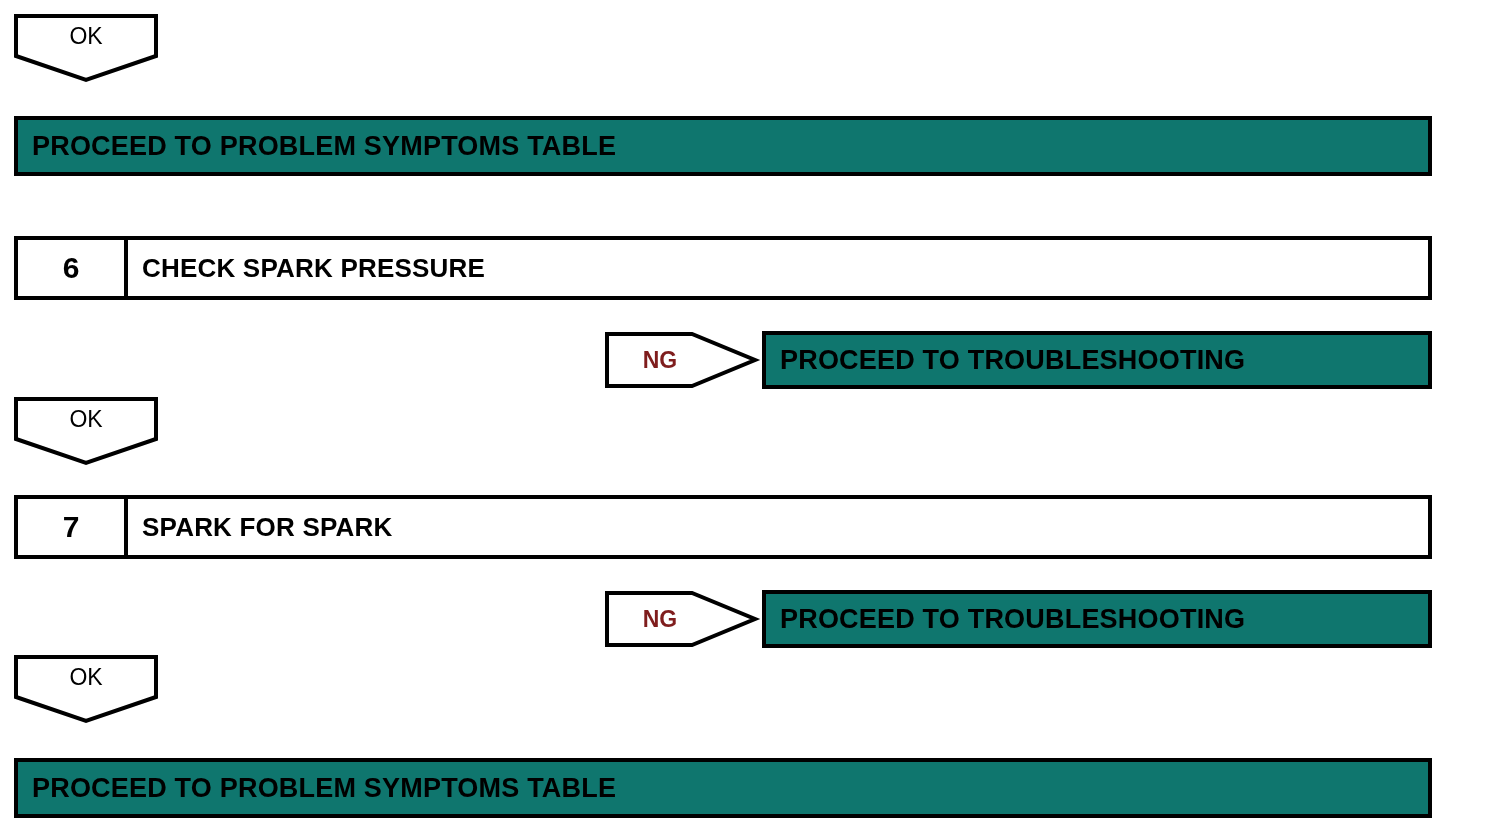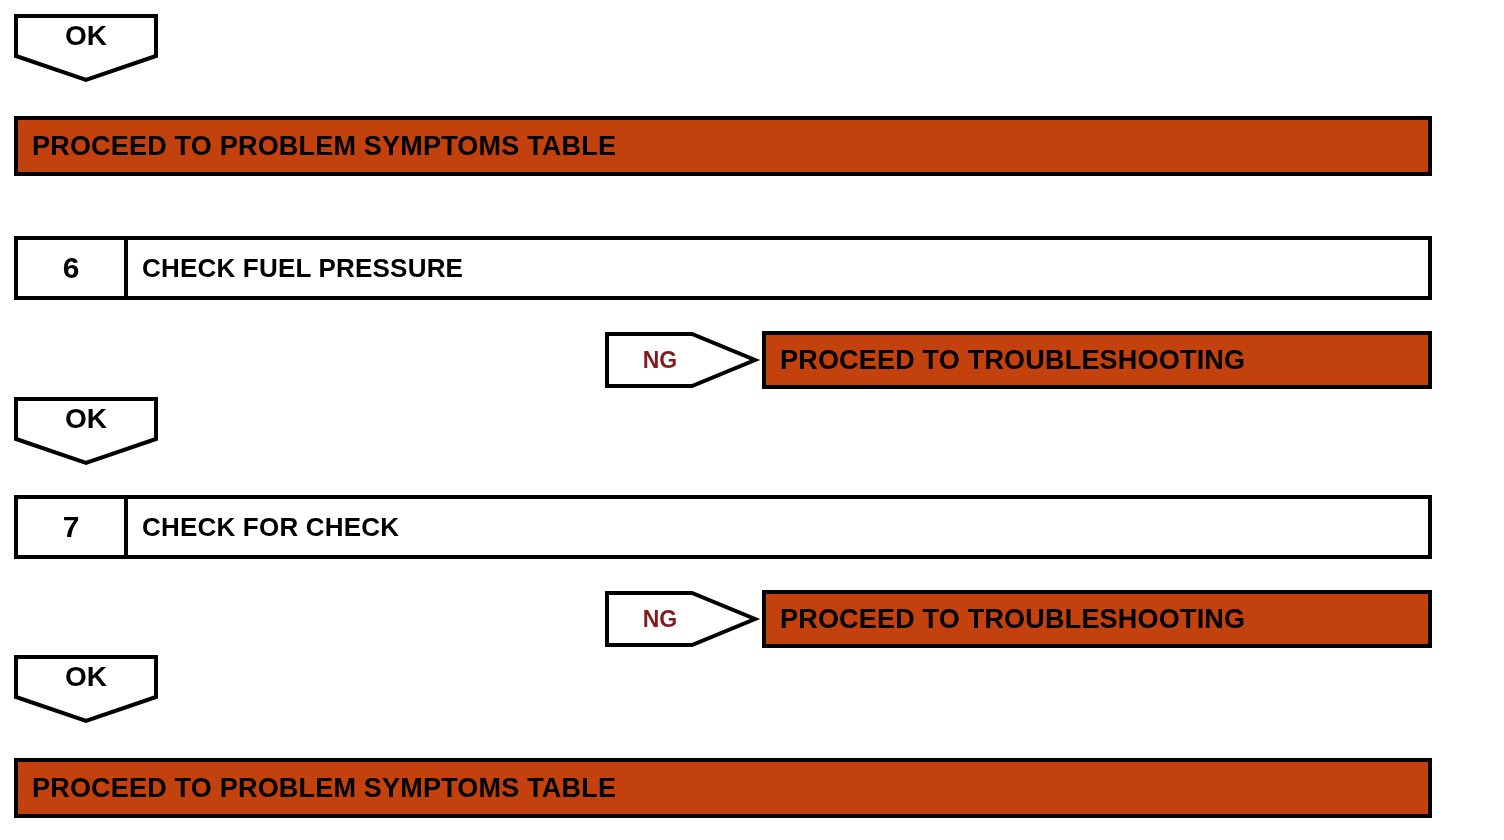--- a/index.html
+++ b/index.html
@@ -18,21 +18,21 @@
     background: #ffffff;
     overflow: hidden;
   }
 
   
   .node { position: absolute; box-sizing: border-box; }
 
   
   .rect-box {
     border: 4px solid #000000;
-    background: #c2410c;
+    background: #0f766e;
     display: flex;
     align-items: center;
   }
   .rect-box .box-text {
     padding-left: 14px;
     font-size: 27px;
     font-weight: bold;
     letter-spacing: 0.2px;
     color: #000000;
     white-space: nowrap;
@@ -75,22 +75,22 @@
   .ok-marker { }
   .ok-marker svg { display: block; overflow: visible; }
   .ok-marker .marker-label {
     position: absolute;
     top: 0;
     left: 0;
     width: 100%;
     display: flex;
     align-items: center;
     justify-content: center;
-    font-size: 28px;
-    font-weight: bold;
+    font-size: 23px;
+    font-weight: normal;
     color: #000000;
     line-height: 1;
     pointer-events: none;
   }
 
   
   .ng-marker { }
   .ng-marker svg { display: block; overflow: visible; }
   .ng-marker .marker-label {
     position: absolute;
@@ -116,21 +116,21 @@
     </svg>
     <div class="marker-label" style="height:44px;">OK</div>
   </div>
 
   <div class="node rect-box" style="left:14px; top:116px; width:1418px; height:60px;">
     <span class="box-text">PROCEED TO PROBLEM SYMPTOMS TABLE</span>
   </div>
 
   <div class="node step-box" style="left:14px; top:236px; width:1418px; height:64px;">
     <div class="step-num">6</div>
-    <div class="step-title">CHECK FUEL PRESSURE</div>
+    <div class="step-title">CHECK SPARK PRESSURE</div>
   </div>
 
   <div class="node ng-marker" style="left:605px; top:332px; width:152px; height:56px;">
     <svg width="152" height="56" viewBox="0 0 152 56" aria-hidden="true">
       <polygon points="2,2 87,2 150,28 87,54 2,54" fill="#ffffff" stroke="#000000" stroke-width="4" stroke-linejoin="miter"></polygon>
     </svg>
     <div class="marker-label" style="left:20px; width:70px; justify-content:center;">NG</div>
   </div>
 
   <div class="node rect-box" style="left:762px; top:331px; width:670px; height:58px;">
@@ -139,21 +139,21 @@
 
   <div class="node ok-marker" style="left:14px; top:397px; width:144px; height:68px;">
     <svg width="144" height="68" viewBox="0 0 144 68" aria-hidden="true">
       <polygon points="2,2 142,2 142,42 72,66 2,42" fill="#ffffff" stroke="#000000" stroke-width="4" stroke-linejoin="miter"></polygon>
     </svg>
     <div class="marker-label" style="height:44px;">OK</div>
   </div>
 
   <div class="node step-box" style="left:14px; top:495px; width:1418px; height:64px;">
     <div class="step-num">7</div>
-    <div class="step-title">CHECK FOR CHECK</div>
+    <div class="step-title">SPARK FOR SPARK</div>
   </div>
 
   <div class="node ng-marker" style="left:605px; top:591px; width:152px; height:56px;">
     <svg width="152" height="56" viewBox="0 0 152 56" aria-hidden="true">
       <polygon points="2,2 87,2 150,28 87,54 2,54" fill="#ffffff" stroke="#000000" stroke-width="4" stroke-linejoin="miter"></polygon>
     </svg>
     <div class="marker-label" style="left:20px; width:70px; justify-content:center;">NG</div>
   </div>
 
   <div class="node rect-box" style="left:762px; top:590px; width:670px; height:58px;">

